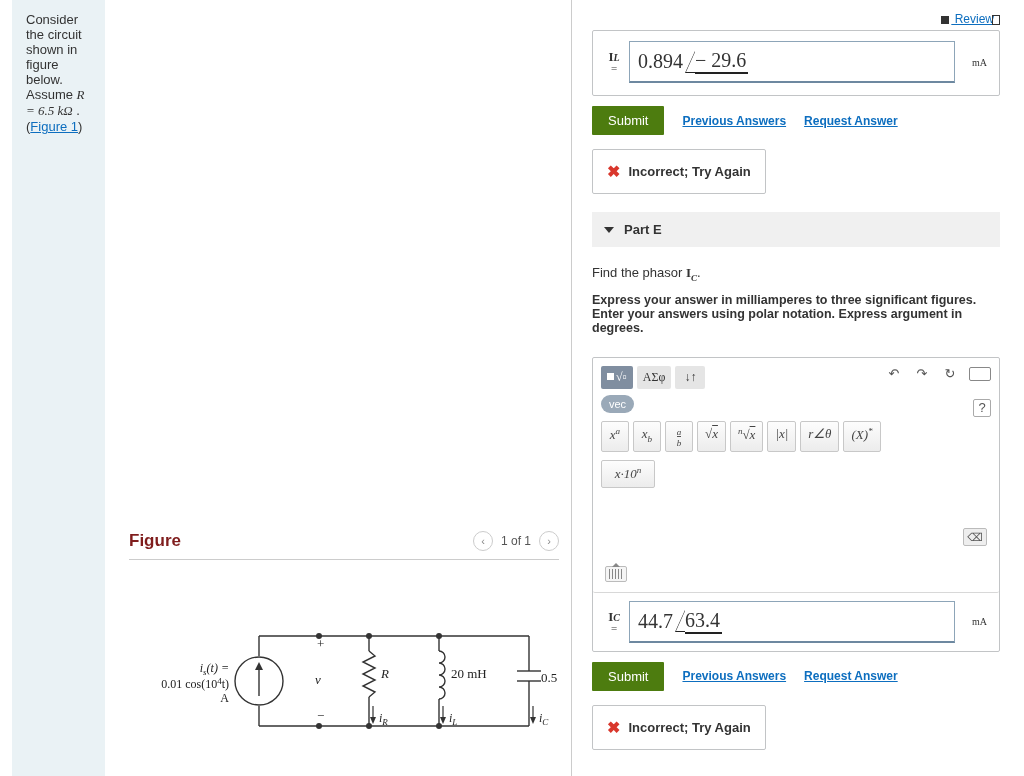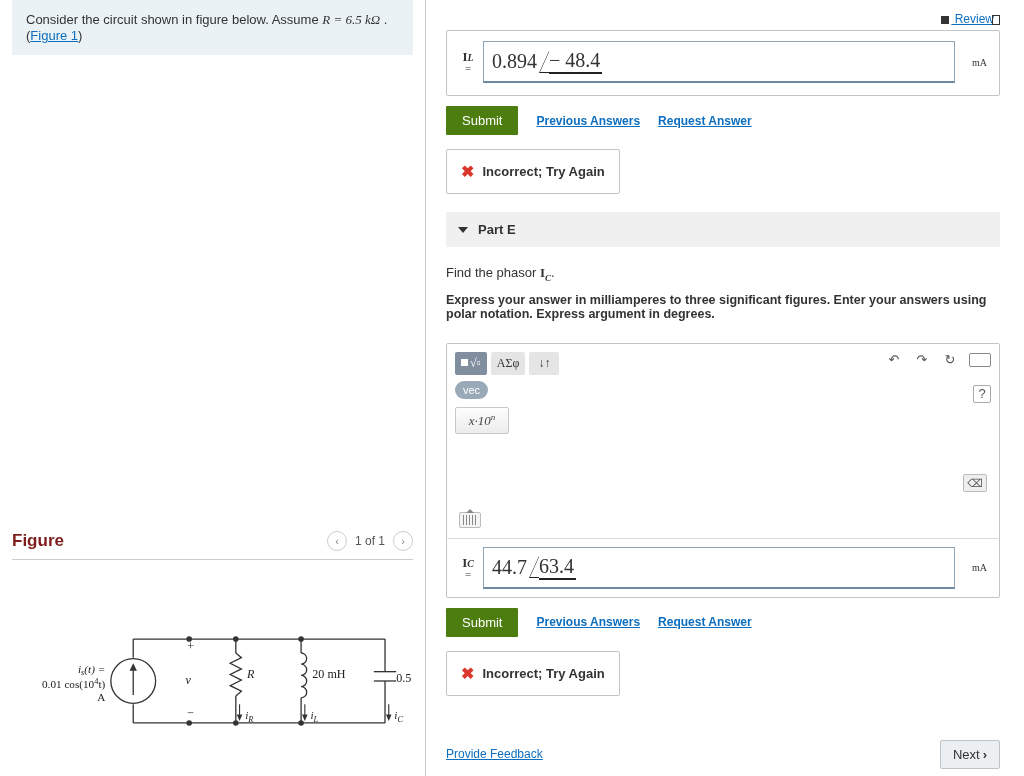--- a/index.html
+++ b/index.html
@@ -8,25 +8,25 @@
     font-family: Arial, Helvetica, sans-serif;
     font-size: 13px;
     color: #333;
     background: #fff;
     display: flex;
     height: 776px;
     width: 1024px;
     overflow: hidden;
   }
   .left-pane {
-    width: 426px;
+    width: 572px;
     border-right: 1px solid #ccc;
     padding: 0;
     display: flex;
-    flex-direction: column;
+    flex-direction: row;
   }
   .right-pane {
     flex: 1;
     padding: 8px 24px 12px 20px;
     overflow-y: auto;
     position: relative;
   }
   .problem-statement {
     background: #eaf2f5;
     margin: 0 12px;
@@ -446,21 +446,21 @@
 <div class="right-pane">
   <a class="review-link" href="#"> Review</a>
 
   
   <div class="answer-box">
     <div class="value-row">
       <div class="value-label"><span>I</span><span class="sub"><i>L</i></span><span class="eq">=</span></div>
       <div class="value-input">
         <span>0.894</span>
         <span class="angle-sep"></span>
-        <span class="angle-underline">− 48.4</span>
+        <span class="angle-underline">− 29.6</span>
       </div>
       <div class="value-unit">mA</div>
     </div>
   </div>
   <div class="btn-row">
     <button class="submit-btn">Submit</button>
     <span class="link">Previous Answers</span>
     <span class="link">Request Answer</span>
   </div>
   <div class="feedback-box">
@@ -492,20 +492,30 @@
           <span class="icon-btn">↷</span>
           <span class="icon-btn">↻</span>
           <span class="icon-btn" style="border:1px solid #888;border-radius:2px;width:22px;height:14px;"></span>
         </div>
       </div>
       <div class="subtoolbar">
         <span class="vec-btn">vec</span>
         <span class="help-q">?</span>
       </div>
       <div class="math-row">
+        <span class="mbtn"><i>x</i><sup>a</sup></span>
+        <span class="mbtn"><i>x</i><sub>b</sub></span>
+        <span class="mbtn" style="line-height:0.8;"><span style="display:inline-block;border-bottom:1px solid #555;font-size:9px;">a</span><br><span style="font-size:9px;">b</span></span>
+        <span class="mbtn">√<span style="text-decoration:overline;">x</span></span>
+        <span class="mbtn"><sup>n</sup>√<span style="text-decoration:overline;">x</span></span>
+        <span class="mbtn">|x|</span>
+        <span class="mbtn">r∠θ</span>
+        <span class="mbtn">(X)<sup>*</sup></span>
+      </div>
+      <div class="math-row">
         <span class="mbtn sci"><i>x</i>·10<sup>n</sup></span>
       </div>
       <div class="editor-body">
         <span class="clear-x">⌫</span>
         <span class="kbd-toggle"></span>
       </div>
     </div>
     <div class="value-row" style="padding:8px 12px;">
       <div class="value-label"><span>I</span><span class="sub"><i>C</i></span><span class="eq">=</span></div>
       <div class="value-input">

